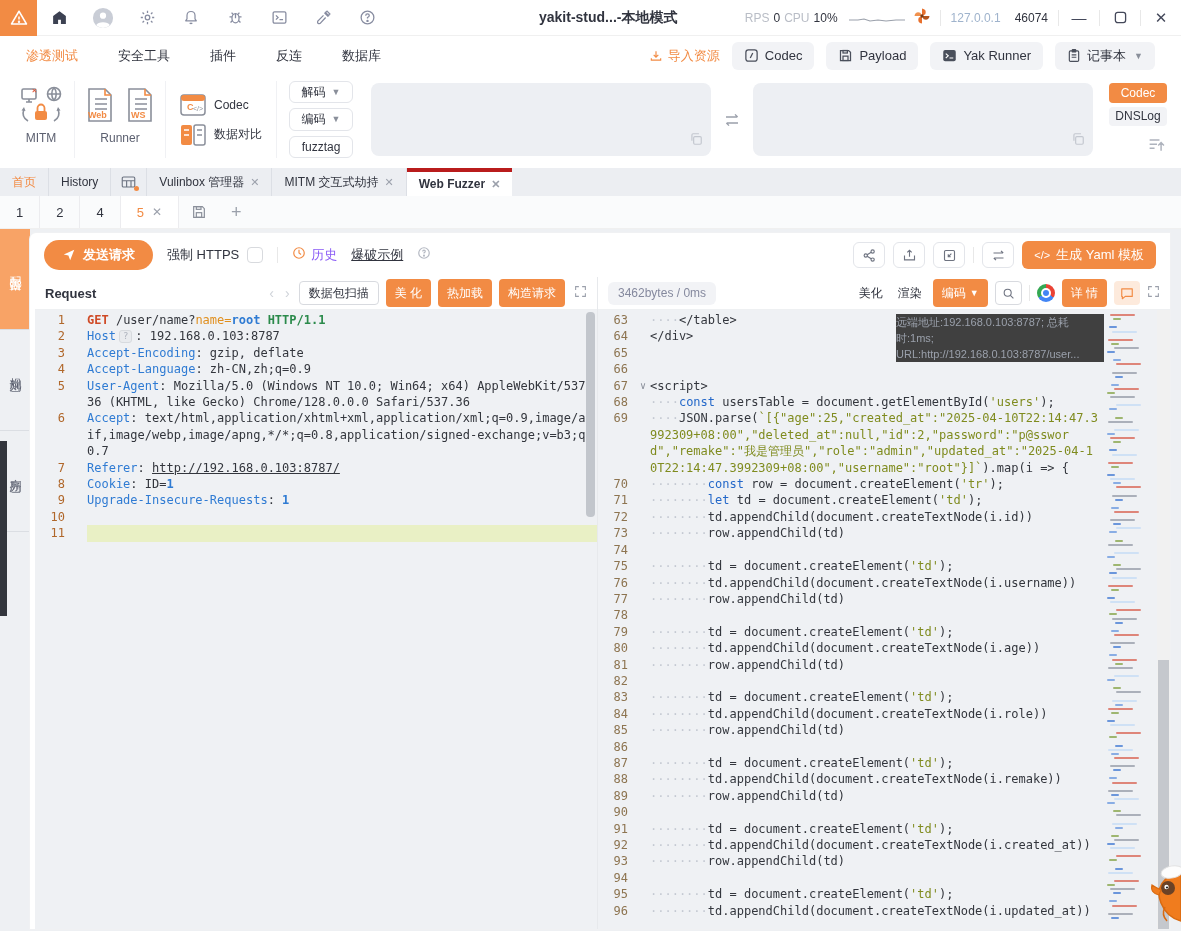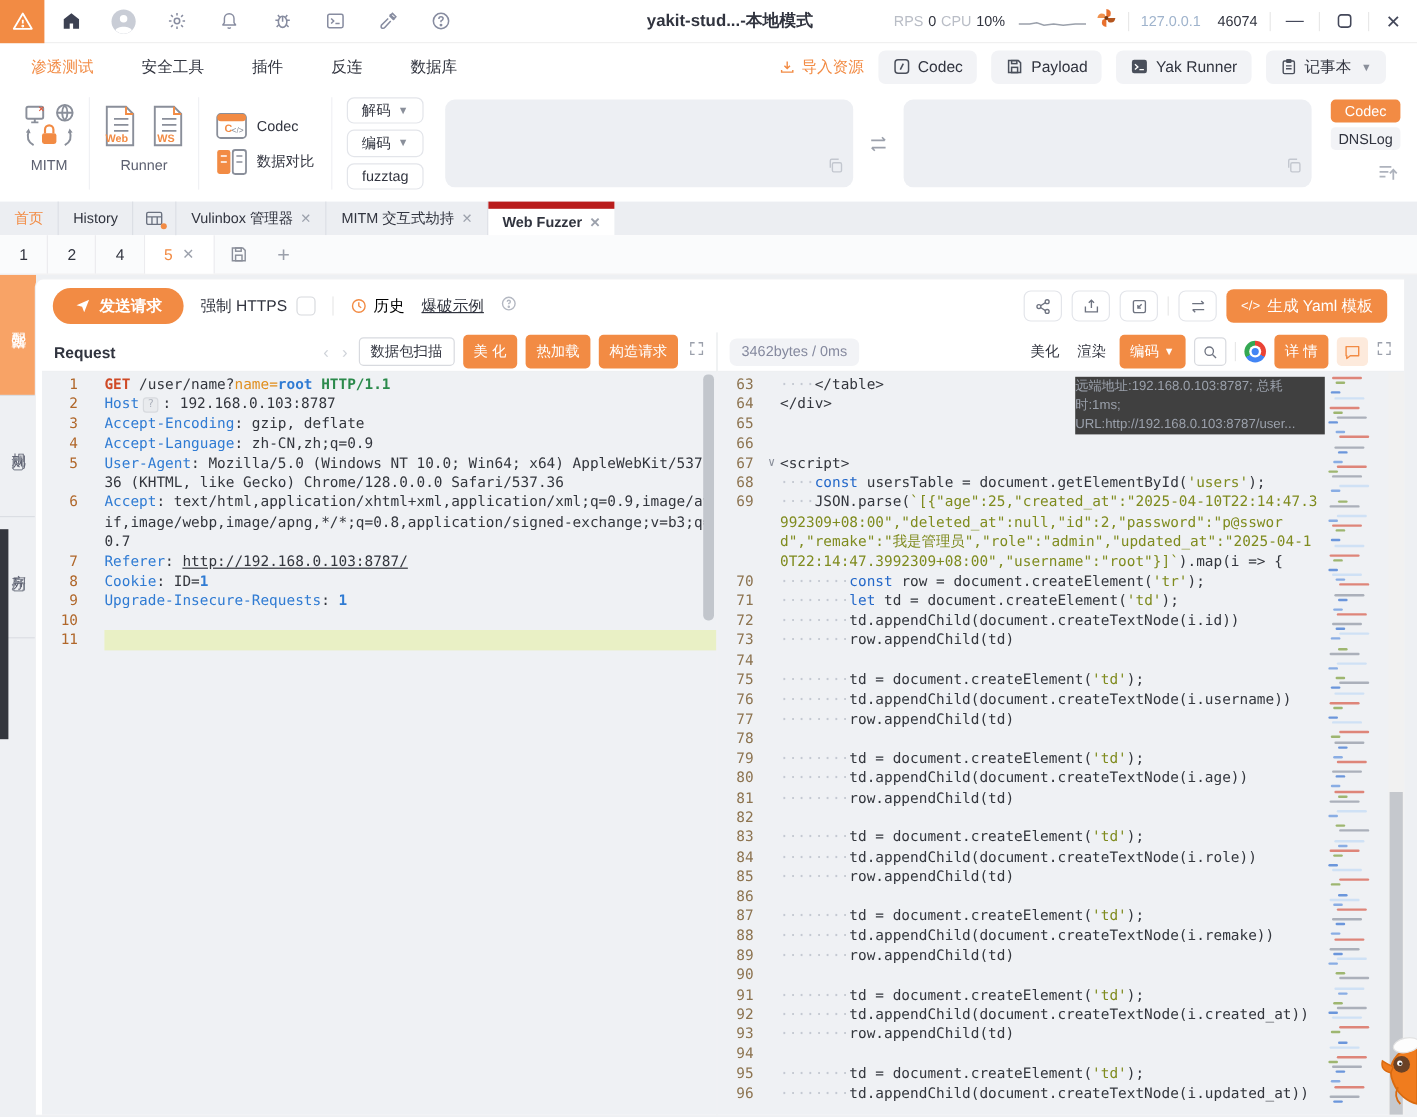--- a/index.html
+++ b/index.html
@@ -48,21 +48,21 @@
   .l-right { display:flex; flex-direction:column; gap:4px; padding:2px 6px 0 10px; }
   .codec-run { width:58px; height:23px; border-radius:4px; background:#f28b44; color:#fff; font-size:12px; display:flex; align-items:center; justify-content:center; cursor:pointer; }
   .dns-run { width:58px; height:23px; border-radius:4px; background:#f2f3f6; color:#31343f; font-size:12px; display:flex; align-items:center; justify-content:center; cursor:pointer; }
   .sort-ic { align-self:flex-end; margin-top:6px; color:#aeb3bd; }
 
   
   .tabsrow { height:28px; background:#eceef2; display:flex; align-items:stretch; flex:0 0 auto; font-size:12px; }
   .mtab { display:flex; align-items:center; padding:0 12px; border-right:1px solid #dcdfe5; cursor:pointer; gap:6px; white-space:nowrap; }
   .mtab.first { color:#f28b44; }
   .mtab .x { color:#9ca1ac; font-size:11px; }
-  .mtab.active { background:#fff; border-top:6px solid #b91c1c; font-weight:bold; border-right:none; }
+  .mtab.active { background:#fff; border-top:4px solid #b91c1c; font-weight:bold; border-right:none; }
   .gridbtn { display:flex; align-items:center; padding:0 10px; border-right:1px solid #dcdfe5; position:relative; cursor:pointer; }
   .gridbtn .dot { position:absolute; right:7px; bottom:5px; width:5px; height:5px; border-radius:50%; background:#f28b44; }
 
   
   .subtabs { height:33px; background:#fafbfc; display:flex; align-items:center; flex:0 0 auto; font-size:13px; border-bottom:1px solid #f0f0f0; }
   .stab { padding:0 16px; height:100%; display:flex; align-items:center; gap:8px; border-right:1px solid #ececef; cursor:pointer; }
   .stab.active { background:#fff; color:#f28b44; border-right:1px solid #ececef; }
   .stab.active .x { color:#9ca1ac; font-size:12px; }
   .sticon { padding:0 12px; color:#8a8f9a; display:flex; align-items:center; cursor:pointer; }
 
@@ -74,21 +74,21 @@
   .rail-tab.active { background:#f8a366; color:#fff; }
   .rail-dark { position:absolute; left:0; top:212px; width:7px; height:175px; background:#33363d; }
   .card { position:absolute; left:30px; top:4px; right:11px; bottom:2px; background:#fff; border-radius:6px 0 0 0; display:flex; flex-direction:column; box-shadow:0 0 0 1px #f0f1f3; }
 
   
   .fbar { height:44px; display:flex; align-items:center; padding:0 14px; gap:14px; flex:0 0 auto; }
   .send-btn { background:#f28b44; color:#fff; border:none; border-radius:17px; height:30px; padding:0 18px; font-size:13px; font-weight:bold; display:flex; align-items:center; gap:7px; cursor:pointer; }
   .https-wrap { display:flex; align-items:center; gap:8px; font-size:13px; }
   .chk { width:16px; height:16px; border:1px solid #d8dade; border-radius:4px; background:#fff; cursor:pointer; }
   .vsep { width:1px; height:16px; background:#e8e8e8; }
-  .hist { color:#000000; font-size:13px; display:flex; align-items:center; gap:5px; cursor:pointer; }
+  .hist { color:#8b5cf6; font-size:13px; display:flex; align-items:flex-start; gap:5px; cursor:pointer; }
   .blast { font-size:13px; text-decoration:underline; cursor:pointer; }
   .qmark { color:#b4b8c2; }
   .fbar-right { margin-left:auto; display:flex; align-items:center; gap:8px; }
   .ic-btn { width:32px; height:26px; border:1px solid #e3e5ea; border-radius:6px; background:#fff; display:flex; align-items:center; justify-content:center; color:#6e7380; cursor:pointer; }
   .yaml-btn { background:#f28b44; color:#fff; border:none; border-radius:6px; height:28px; padding:0 12px; font-size:13px; display:flex; align-items:center; gap:6px; cursor:pointer; }
 
   
   .panels { flex:1; display:flex; min-height:0; padding-left:5px; }
   .panel { display:flex; flex-direction:column; min-width:0; }
   .panel.req { width:562px; flex:0 0 auto; }

